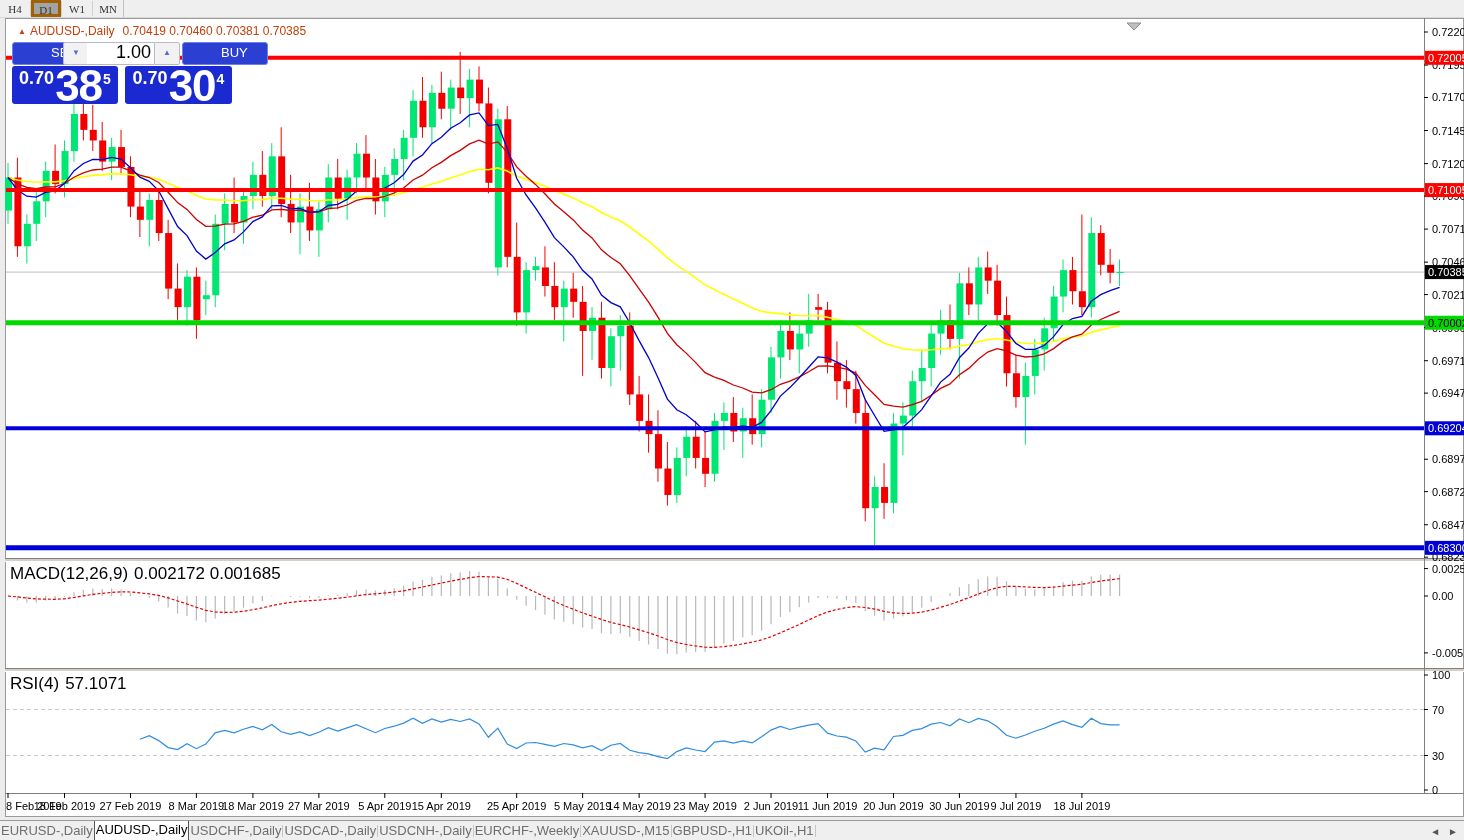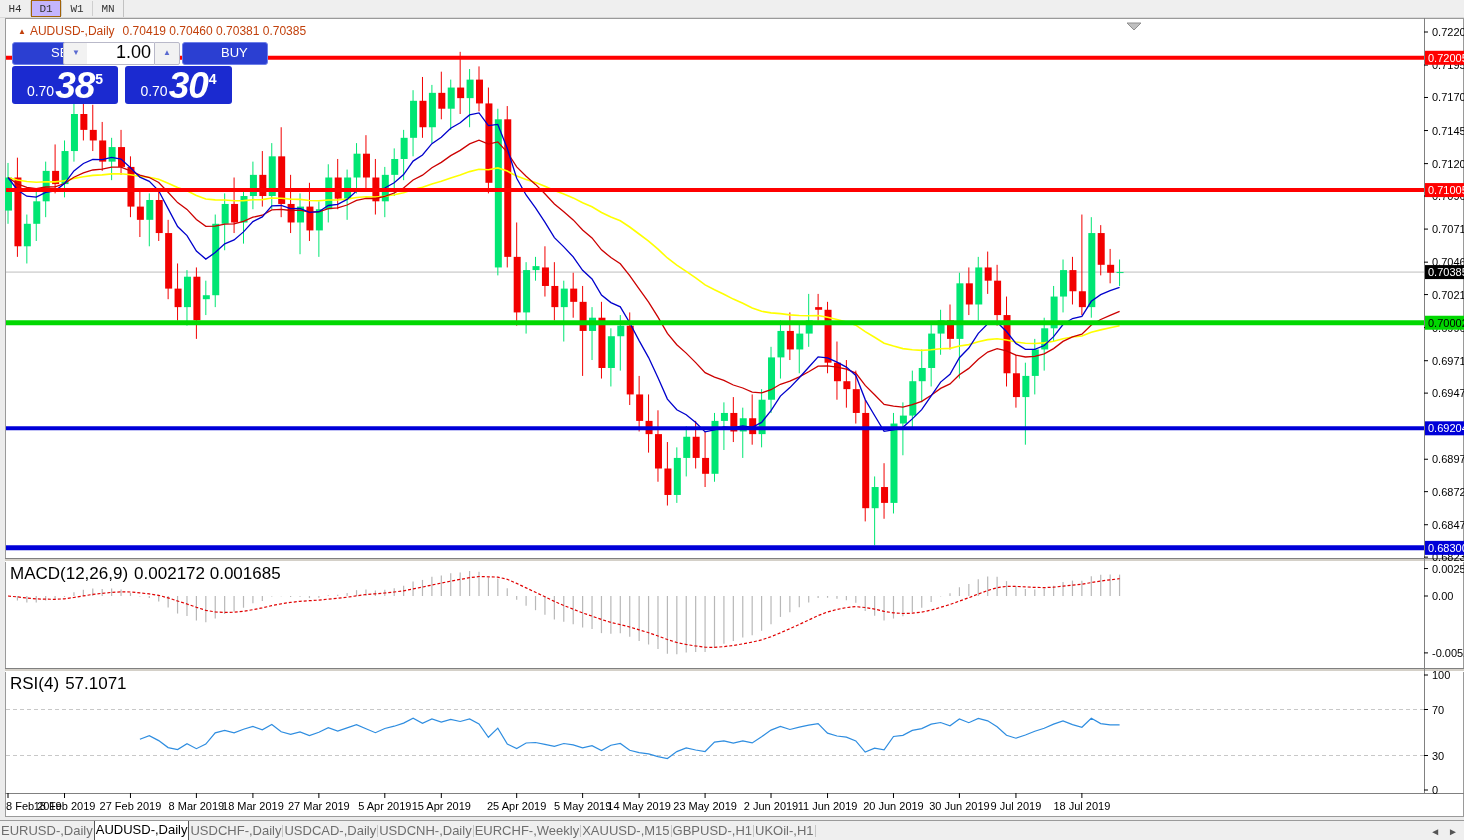--- a/index.html
+++ b/index.html
@@ -1,21 +1,21 @@
 <!DOCTYPE html>
 <html><head>
 <meta charset="utf-8">
 <style>
   html,body{margin:0;padding:0;background:#ececec;font-family:"Liberation Sans",sans-serif;}
   #app{position:relative;width:1464px;height:840px;background:#ececec;overflow:hidden;}
 
   
   .toolbar{position:absolute;left:0;top:0;width:1464px;height:17px;background:#efefef;border-bottom:1px solid #d9d9d9;display:flex;align-items:stretch;}
-  .tfbtn{width:30px;font-size:11px;color:#333;border:none;background:transparent;padding:0;line-height:16px;text-align:center;cursor:default;font-family:Liberation Mono, monospace;}
-  .tfbtn.active{background:#c4b5fd;border:1px solid #a16207;line-height:14px;}
+  .tfbtn{width:30px;font-size:11px;color:#333;border:none;background:transparent;padding:0;line-height:16px;text-align:center;cursor:default;font-family:Liberation Serif, serif;}
+  .tfbtn.active{background:#a3a3a3;border:3px solid #a16207;line-height:14px;}
   .tbsep{width:1px;background:#cfcfcf;margin:1px 0;}
   .tbsep.tall{margin:0;background:#c2c2c2;}
 
   
   .chart-window{position:absolute;left:5px;top:18px;width:1459px;height:799px;background:#ffffff;}
   #chart-svg{position:absolute;left:0;top:0;}
   #chart-svg text{font-family:"Liberation Sans",sans-serif;}
 
   .chart-title{position:absolute;left:13px;top:6px;font-size:12px;color:#c2410c;white-space:nowrap;}
   .chart-title .tri{font-size:8px;vertical-align:1px;margin-right:4px;}
@@ -31,22 +31,22 @@
   .tp-sell{left:2px;width:47px;}
   .tp-buy{left:172px;width:46px;}
   .tp-spin-btn{position:absolute;top:0;width:24px;height:21px;background:#f2f2f2;border:1px solid #b9b9c9;color:#5a6ad0;font-size:8px;text-align:center;line-height:20px;cursor:pointer;}
   .tp-spin-down{left:53px;border-radius:2px 0 0 2px;}
   .tp-spin-up{left:144px;border-radius:0 2px 2px 0;}
   .tp-vol{position:absolute;left:77px;top:0;width:67px;height:21px;border:1px solid #b9b9c9;border-left:none;border-right:none;background:#fff;}
   .tp-vol input{width:61px;height:19px;border:none;outline:none;font-size:18px;text-align:right;padding:0 3px;font-family:"Liberation Sans",sans-serif;color:#000;background:transparent;}
   .tp-price{position:absolute;top:24px;height:38px;background:#1b2ad0;border-radius:3px;color:#fff;display:flex;align-items:flex-end;justify-content:center;padding-bottom:3px;box-sizing:border-box;cursor:pointer;}
   .tp-price-sell{left:2px;width:106px;}
   .tp-price-buy{left:115px;width:107px;}
-  .tp-small{font-size:14px;font-weight:normal;margin:0 1px 2px 0;}
-  .tp-big{font-size:37px;font-weight:bold;line-height:30px;letter-spacing:-1px;font-style:italic;}
+  .tp-small{font-size:18px;font-weight:bold;margin:0 1px 12px 0;}
+  .tp-big{font-size:44px;font-weight:bold;line-height:30px;letter-spacing:-1px;}
   .tp-sup{font-size:14px;font-weight:bold;margin:0 0 14px 1px;}
 
   
   .tabbar{position:absolute;left:0;top:820px;width:1464px;height:20px;background:#efefef;border-top:1px solid #9a9a9a;display:flex;align-items:stretch;font-size:13px;color:#6e6e6e;}
   .tab{padding:0 1px;line-height:19px;white-space:nowrap;cursor:pointer;}
   .tab.active{background:#ffffff;color:#000;border:1px solid #555;border-top:none;line-height:18px;}
   .tabsep{width:1px;background:#c6c6c6;margin:4px 0;}
   .tab-arrows{margin-left:auto;display:flex;align-items:center;gap:8px;padding-right:6px;color:#555;font-size:10px;}
   .tab-arrows span{cursor:pointer;}
 </style>

